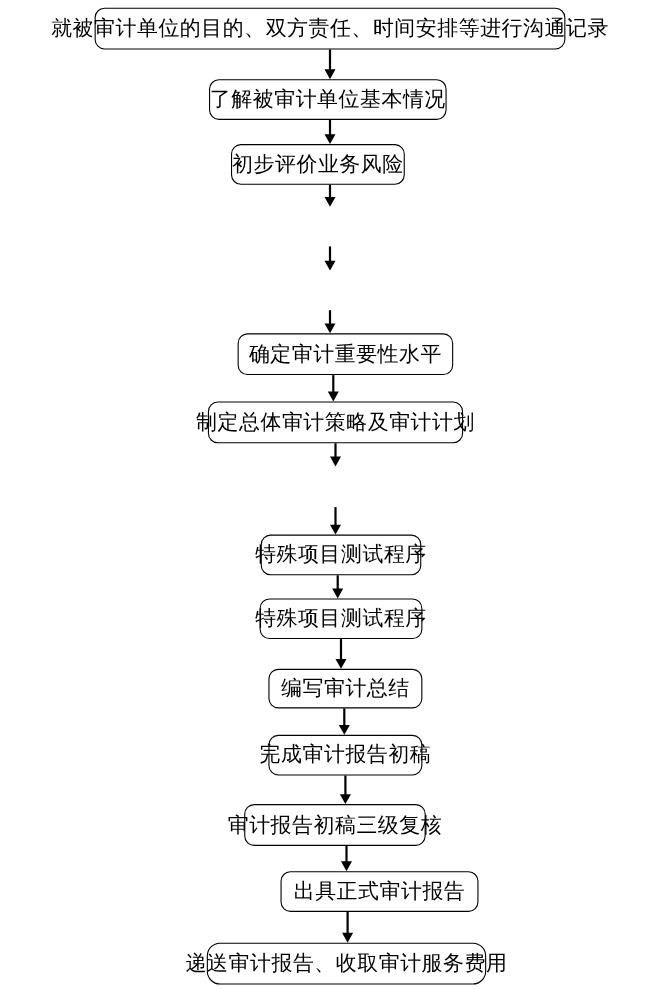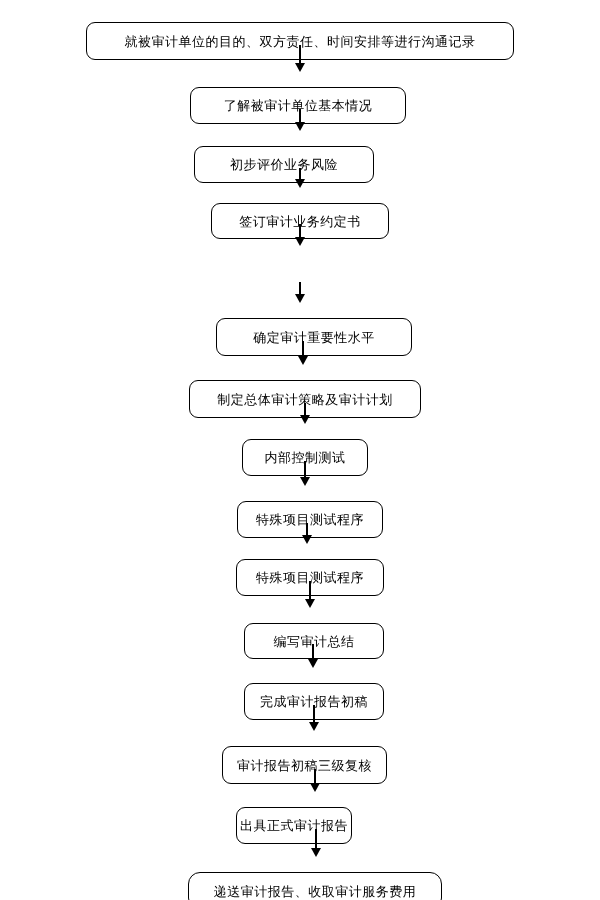--- a/index.html
+++ b/index.html
@@ -29,25 +29,24 @@
     position: absolute;
     box-sizing: border-box;
     border: 1px solid #000000;
     border-radius: 9px;
     background: #ffffff;
     display: flex;
     align-items: center;
     justify-content: center;
     text-align: center;
     color: #000000;
-    font-size: 13px;
+    font-size: 19px;
     line-height: 1;
     letter-spacing: 0.5px;
     white-space: nowrap;
-    margin-top: 15px;
   }
 
   .flow-node .node-label {
     display: block;
     padding: 0 2px;
   }
 
   .flow-arrow {
     position: absolute;
     pointer-events: none;
@@ -78,51 +77,45 @@
 <body>
 
 <div id="flowchart-canvas">
 
   <div class="flow-node" id="n1" style="left: 86px; top: 7px; width: 428px; height: 38px;">
     <span class="node-label">就被审计单位的目的、双方责任、时间安排等进行沟通记录</span>
   </div>
   <div class="flow-node" id="n2" style="left: 190px; top: 72px; width: 216px; height: 37px;">
     <span class="node-label">了解被审计单位基本情况</span>
   </div>
-  <div class="flow-node" id="n3" style="left: 194px; top: 131px; width: 180px; height: 37px;">
+  <div class="flow-node" id="n3" style="left: 210px; top: 131px; width: 158px; height: 37px;">
     <span class="node-label">初步评价业务风险</span>
-  </div>
-  <div class="flow-node" id="n4" style="left: 211px; top: 188px; width: 178px; height: 36px;">
-    <span class="node-label">签订审计业务约定书</span>
   </div>
   <div class="flow-node" id="n6" style="left: 216px; top: 303px; width: 196px; height: 38px;">
     <span class="node-label">确定审计重要性水平</span>
   </div>
   <div class="flow-node" id="n7" style="left: 189px; top: 365px; width: 232px; height: 38px;">
     <span class="node-label">制定总体审计策略及审计计划</span>
-  </div>
-  <div class="flow-node" id="n8" style="left: 242px; top: 424px; width: 126px; height: 37px;">
-    <span class="node-label">内部控制测试</span>
   </div>
   <div class="flow-node" id="n9" style="left: 237px; top: 486px; width: 146px; height: 37px;">
     <span class="node-label">特殊项目测试程序</span>
   </div>
   <div class="flow-node" id="n10" style="left: 236px; top: 544px; width: 148px; height: 37px;">
     <span class="node-label">特殊项目测试程序</span>
   </div>
   <div class="flow-node" id="n11" style="left: 244px; top: 608px; width: 140px; height: 36px;">
     <span class="node-label">编写审计总结</span>
   </div>
   <div class="flow-node" id="n12" style="left: 244px; top: 668px; width: 140px; height: 37px;">
     <span class="node-label">完成审计报告初稿</span>
   </div>
   <div class="flow-node" id="n13" style="left: 222px; top: 731px; width: 165px; height: 38px;">
     <span class="node-label">审计报告初稿三级复核</span>
   </div>
-  <div class="flow-node" id="n14" style="left: 236px; top: 792px; width: 116px; height: 37px;">
+  <div class="flow-node" id="n14" style="left: 255px; top: 792px; width: 180px; height: 37px;">
     <span class="node-label">出具正式审计报告</span>
   </div>
   <div class="flow-node" id="n15" style="left: 188px; top: 857px; width: 254px; height: 38px; border-radius: 12px;">
     <span class="node-label">递送审计报告、收取审计服务费用</span>
   </div>
 
   <div class="flow-arrow" id="a1" style="left: 290px; top: 45px; width: 20px; height: 27px;">
       <span class="shaft" style="height: 19px;"></span>
       <span class="head"></span>
     </div>

